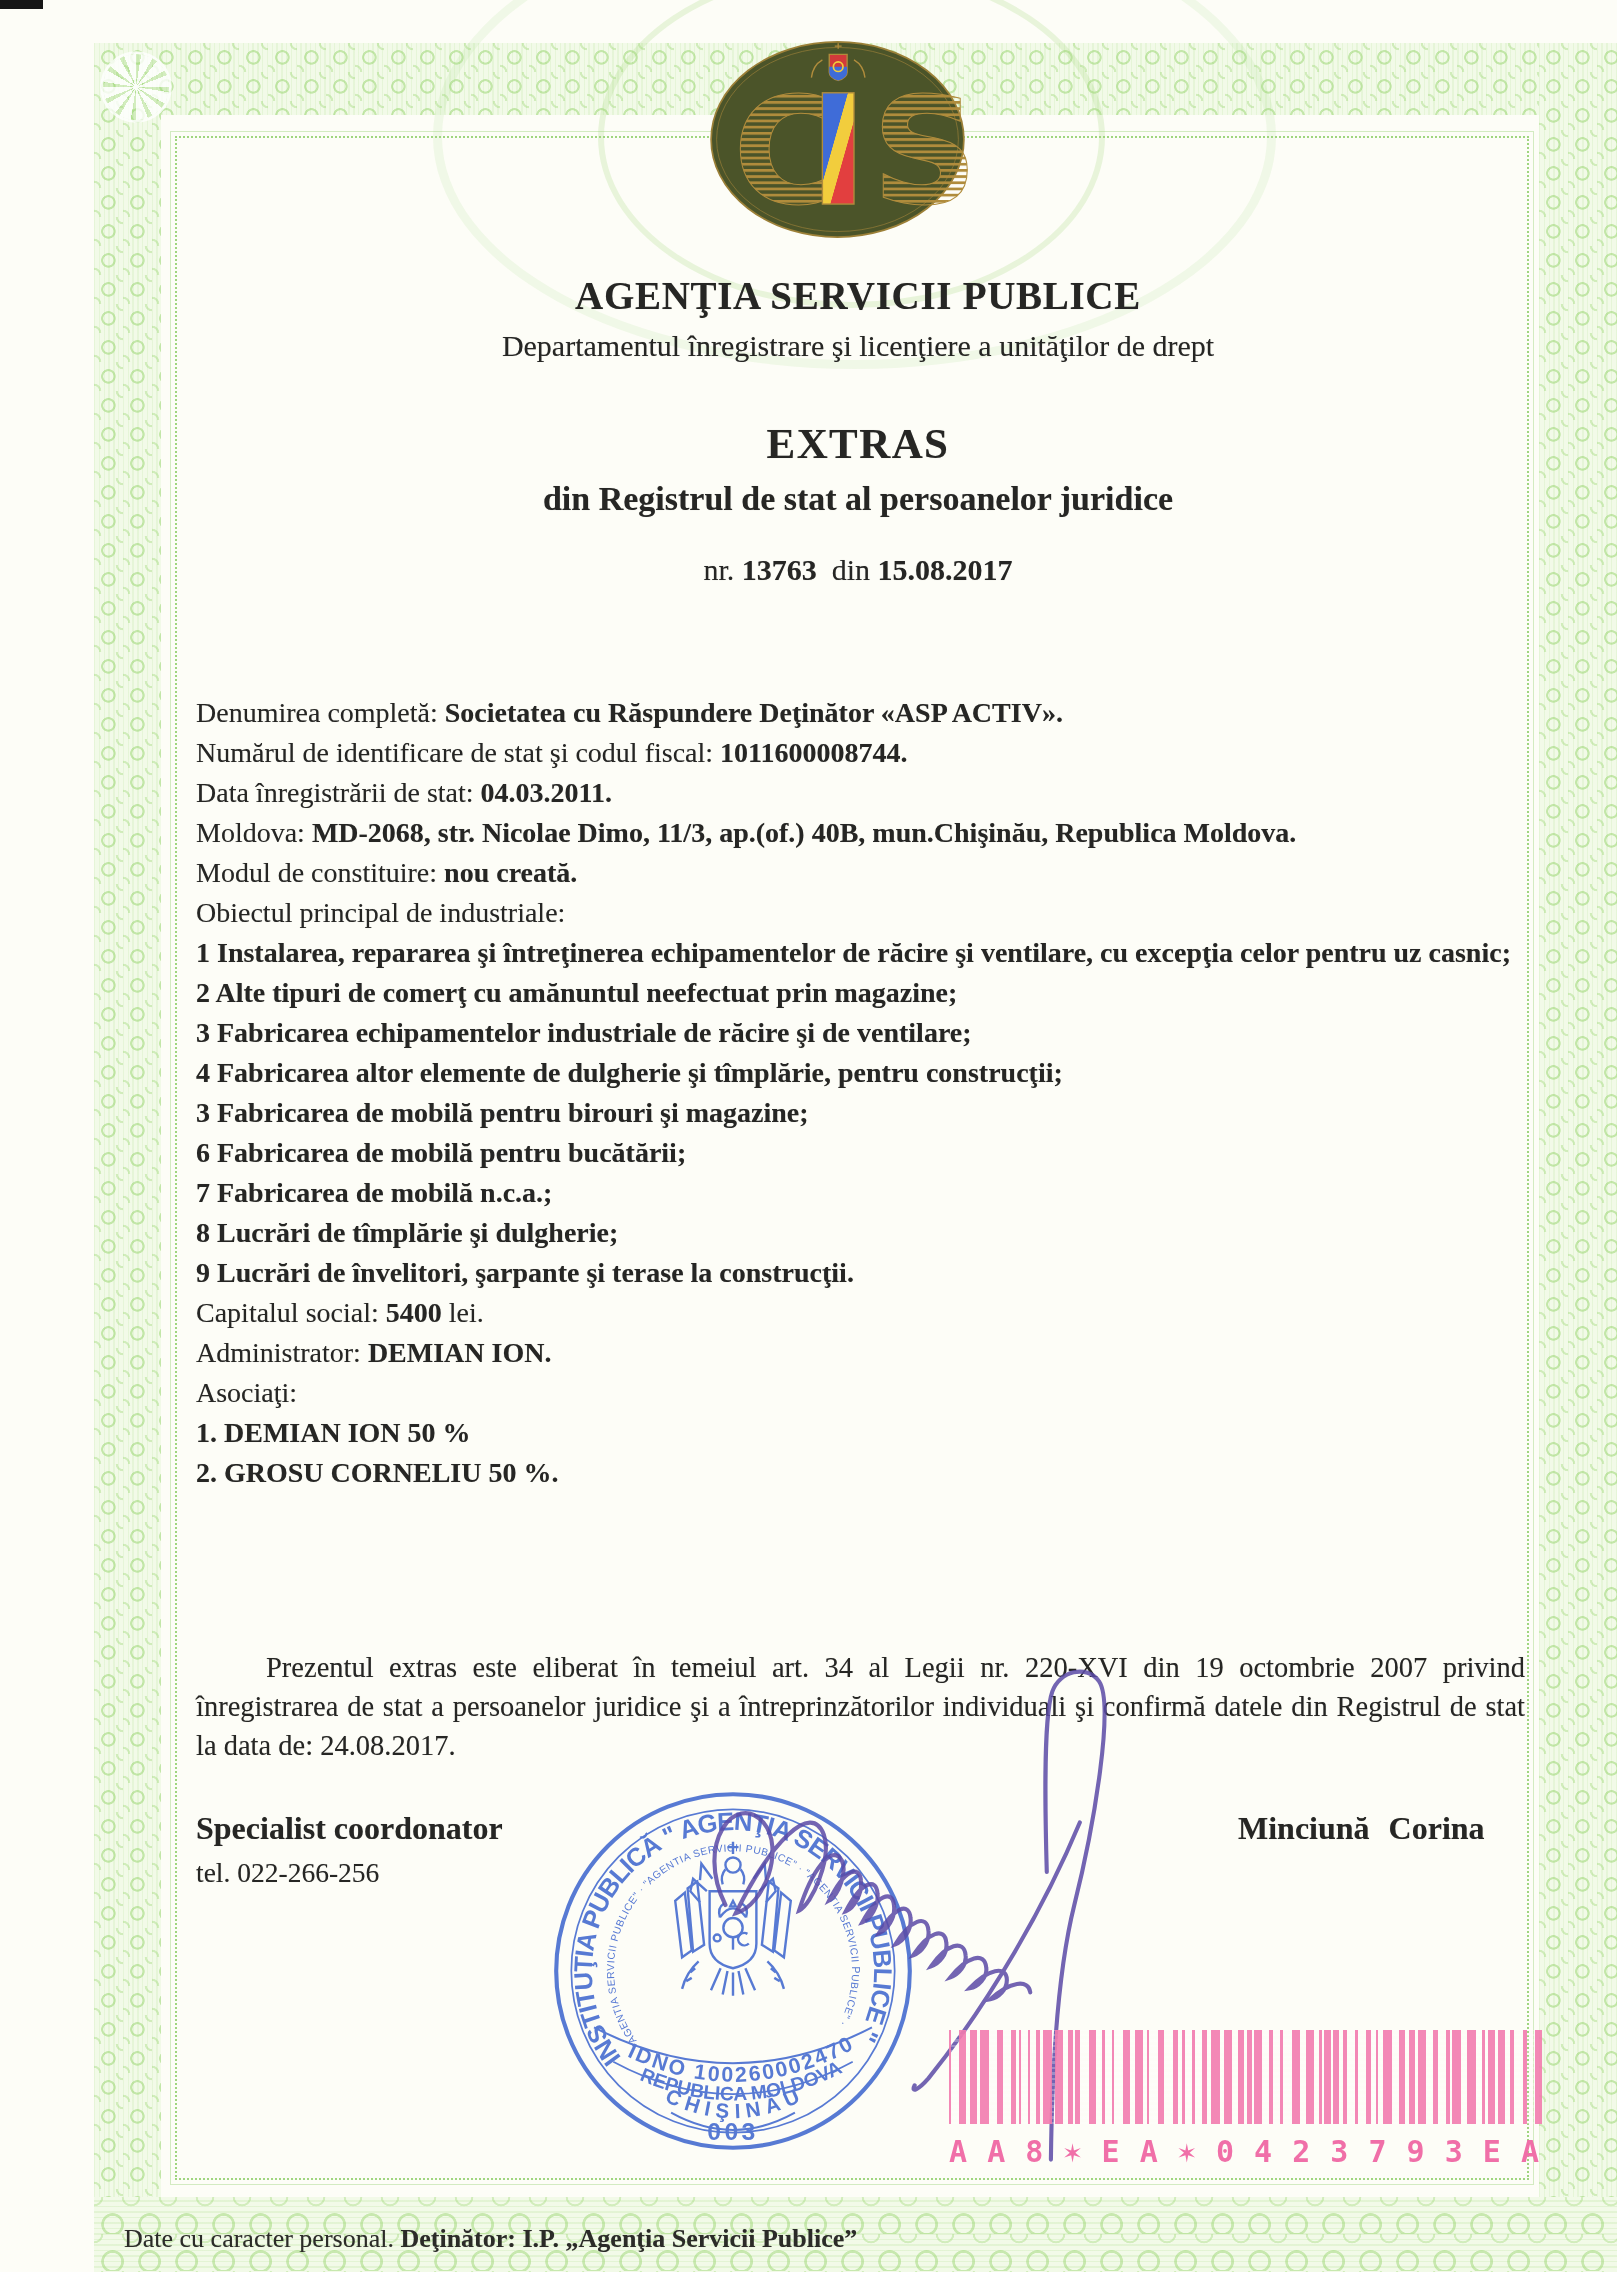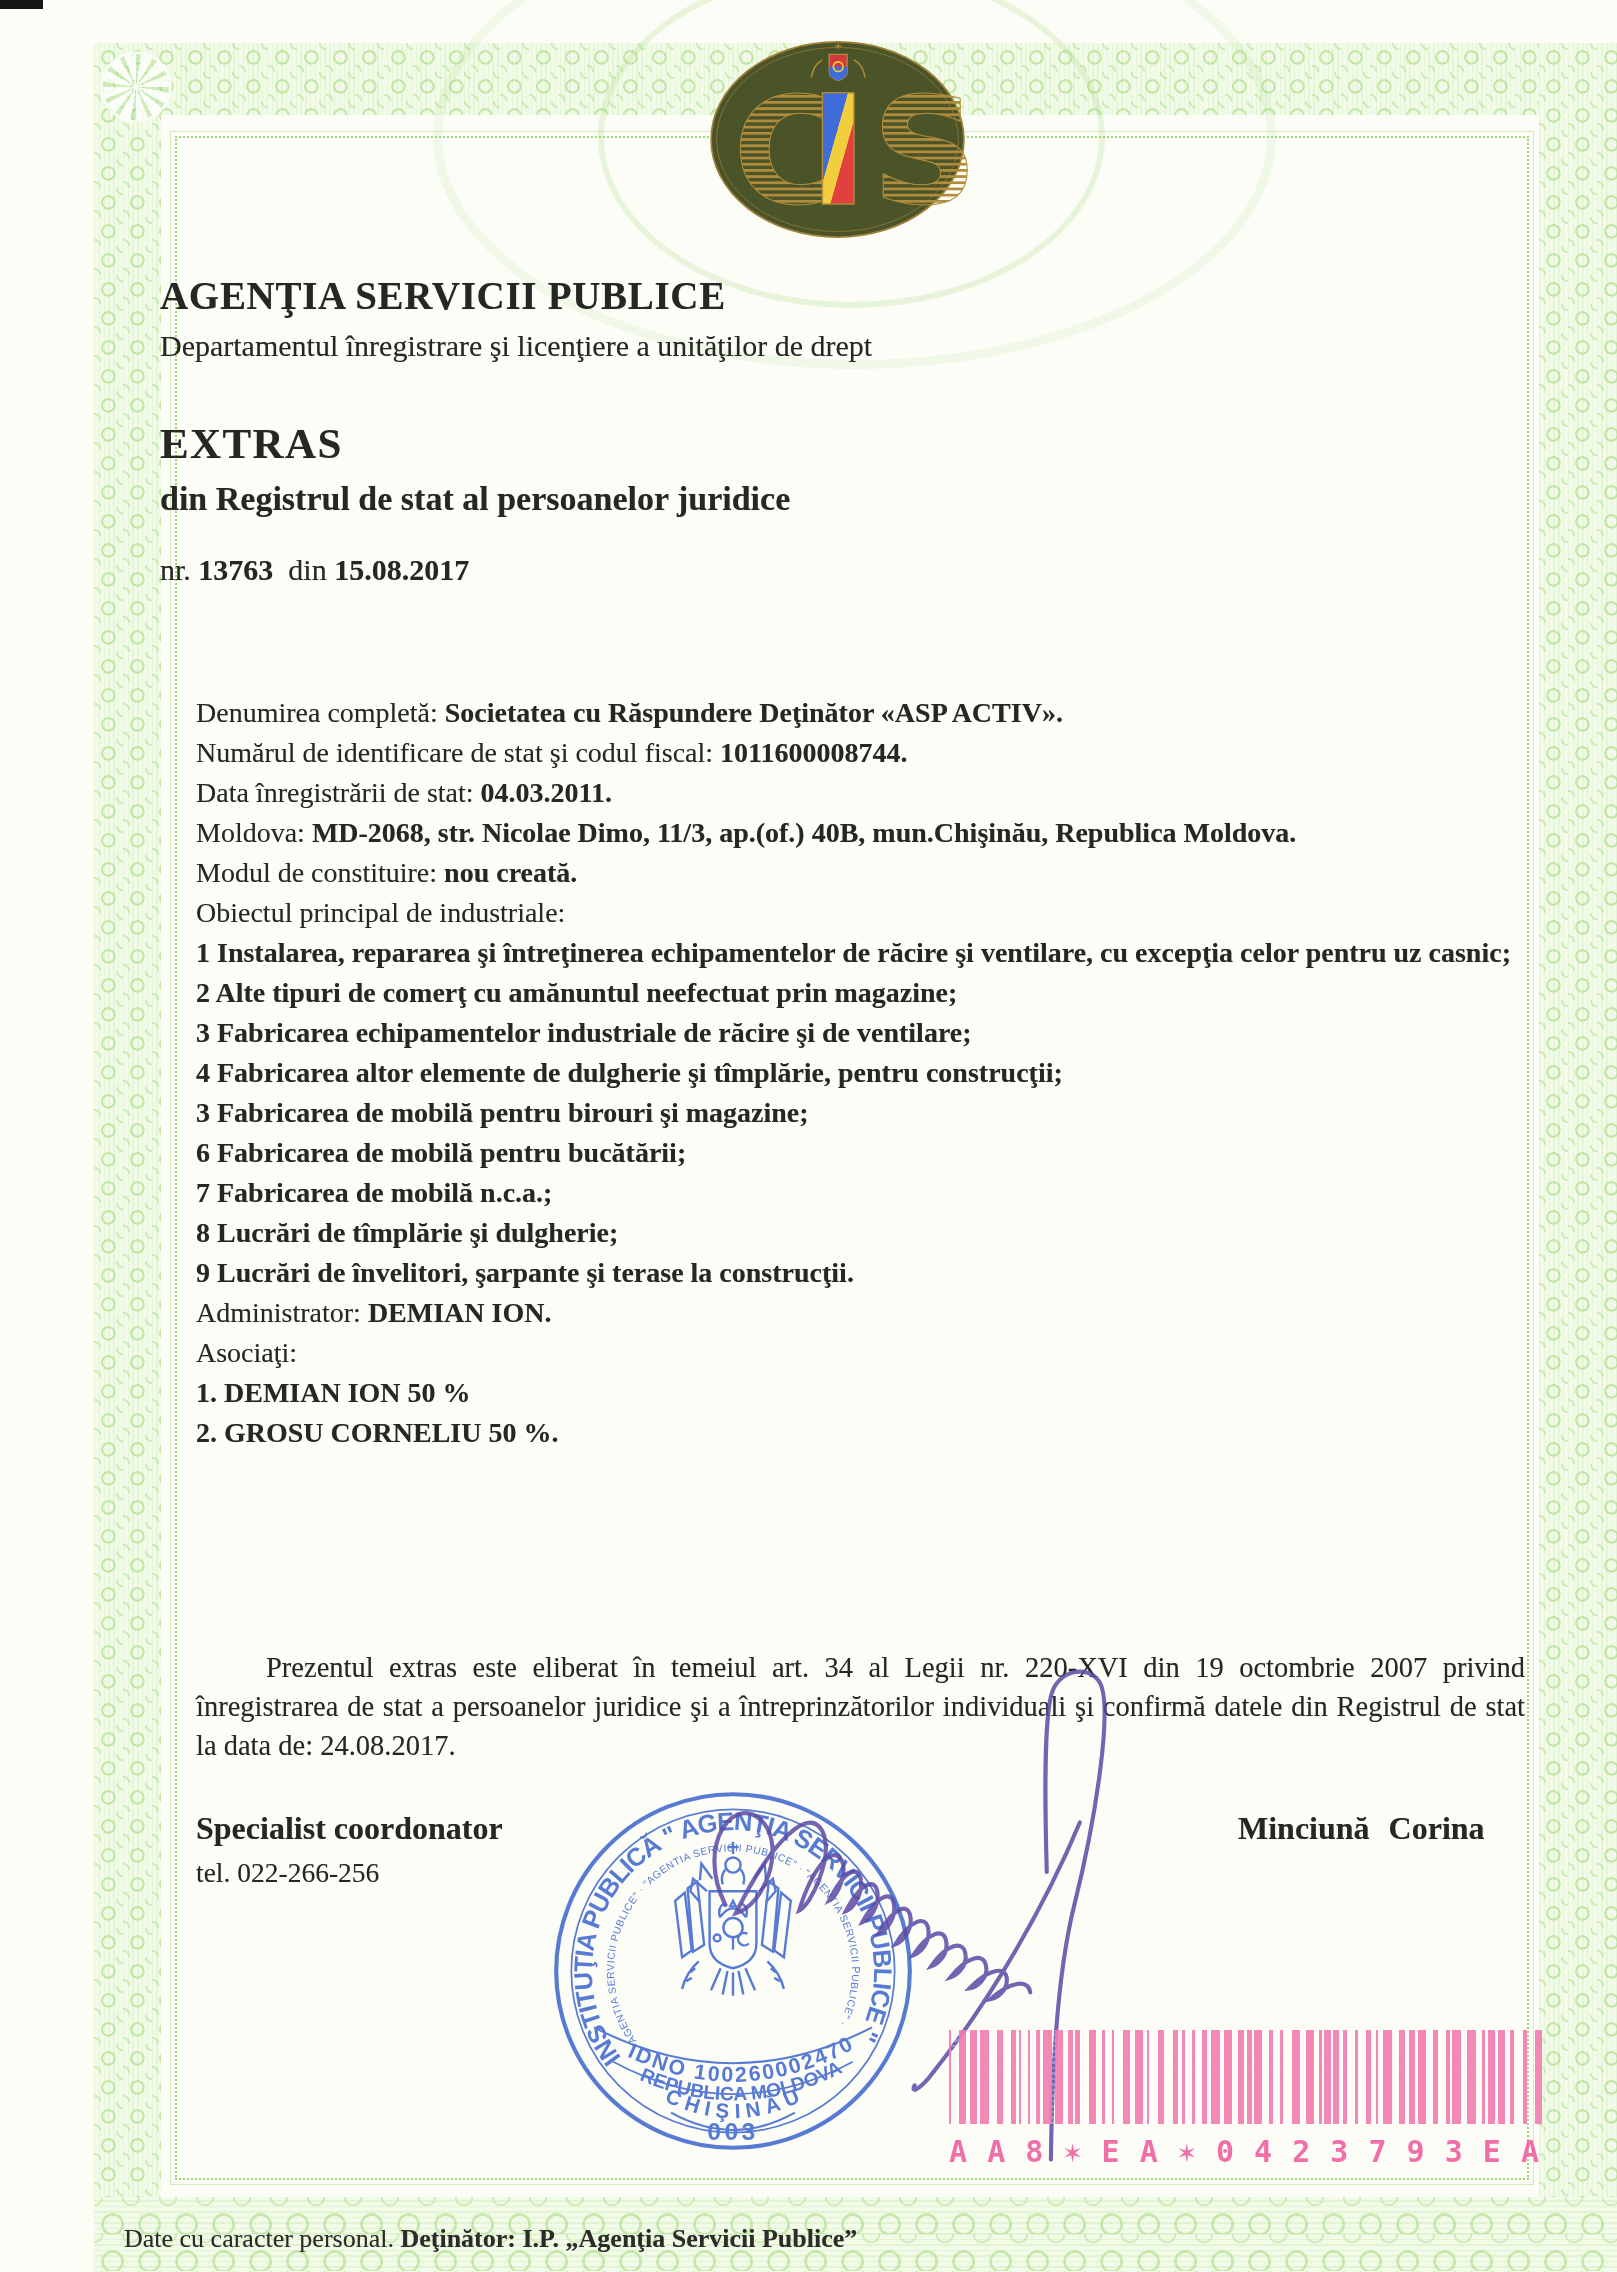--- a/index.html
+++ b/index.html
@@ -45,21 +45,21 @@
     border:2.1px dotted #9fd57f;
     outline:0.7px solid rgba(159,213,127,.45);
     outline-offset:4.8px;
   }
   
   .wm1{left:598px;top:-34px;width:495px;height:330px;border:6.9px solid rgba(158,214,120,.22);border-radius:50%;}
   .wm2{left:433px;top:-96px;width:825px;height:447px;border:9.6px solid rgba(158,214,120,.13);border-radius:50%;}
   
   .logo{left:707px;top:39px;width:261px;height:201px;}
   
-  .header{left:160px;top:272px;width:1348px;text-align:left;text-shadow:0 0 0.7px rgba(30,30,30,.35);}
+  .header{left:184px;top:272px;width:1348px;text-align:center;text-shadow:0 0 0.7px rgba(30,30,30,.35);}
   .agency{font-size:39px;font-weight:bold;letter-spacing:0.7px;line-height:48px;}
   .dept{font-size:30px;margin-top:6.9px;line-height:37px;}
   .doctitle{font-size:43px;font-weight:bold;letter-spacing:1.4px;margin-top:55px;line-height:50px;}
   .docsub{font-size:34px;font-weight:bold;margin-top:9.6px;line-height:41px;}
   .nrline{font-size:30px;margin-top:32px;line-height:37px;}
   .nrline b{font-weight:bold;}
   
   .fields{left:196px;top:693px;width:1329px;font-size:28px;line-height:40px;text-align:justify;text-shadow:0 0 0.7px rgba(30,30,30,.3);}
   .fields .b{font-weight:bold;}
   
@@ -150,20 +150,21 @@
     <div><span>Obiectul principal de industriale:</span></div>
     <div><span class="b">1 Instalarea, repararea şi întreţinerea echipamentelor de răcire şi ventilare, cu excepţia celor pentru uz casnic;</span></div>
     <div><span class="b">2 Alte tipuri de comerţ cu amănuntul neefectuat prin magazine;</span></div>
     <div><span class="b">3 Fabricarea echipamentelor industriale de răcire şi de ventilare;</span></div>
     <div><span class="b">4 Fabricarea altor elemente de dulgherie şi tîmplărie, pentru construcţii;</span></div>
     <div><span class="b">3 Fabricarea de mobilă pentru birouri şi magazine;</span></div>
     <div><span class="b">6 Fabricarea de mobilă pentru bucătării;</span></div>
     <div><span class="b">7 Fabricarea de mobilă n.c.a.;</span></div>
     <div><span class="b">8 Lucrări de tîmplărie şi dulgherie;</span></div>
     <div><span class="b">9 Lucrări de învelitori, şarpante şi terase la construcţii.</span></div>
+    <div><span>Capitalul social: </span><span class="b">5400</span><span> lei.</span></div>
     <div><span>Administrator: </span><span class="b">DEMIAN ION.</span></div>
     <div><span>Asociaţi:</span></div>
     <div><span class="b">1. DEMIAN ION 50 %</span></div>
     <div><span class="b">2. GROSU CORNELIU 50 %.</span></div>
   </div>
 
 <div class="abs closing">Prezentul extras este eliberat în temeiul art. 34 al Legii nr. 220-XVI din 19 octombrie 2007 privind înregistrarea de stat a persoanelor juridice şi a întreprinzătorilor individuali şi confirmă datele din Registrul de stat la data de: 24.08.2017.</div>
 
 <div class="abs sig-left">
   <div class="sig-role">Specialist coordonator</div>

